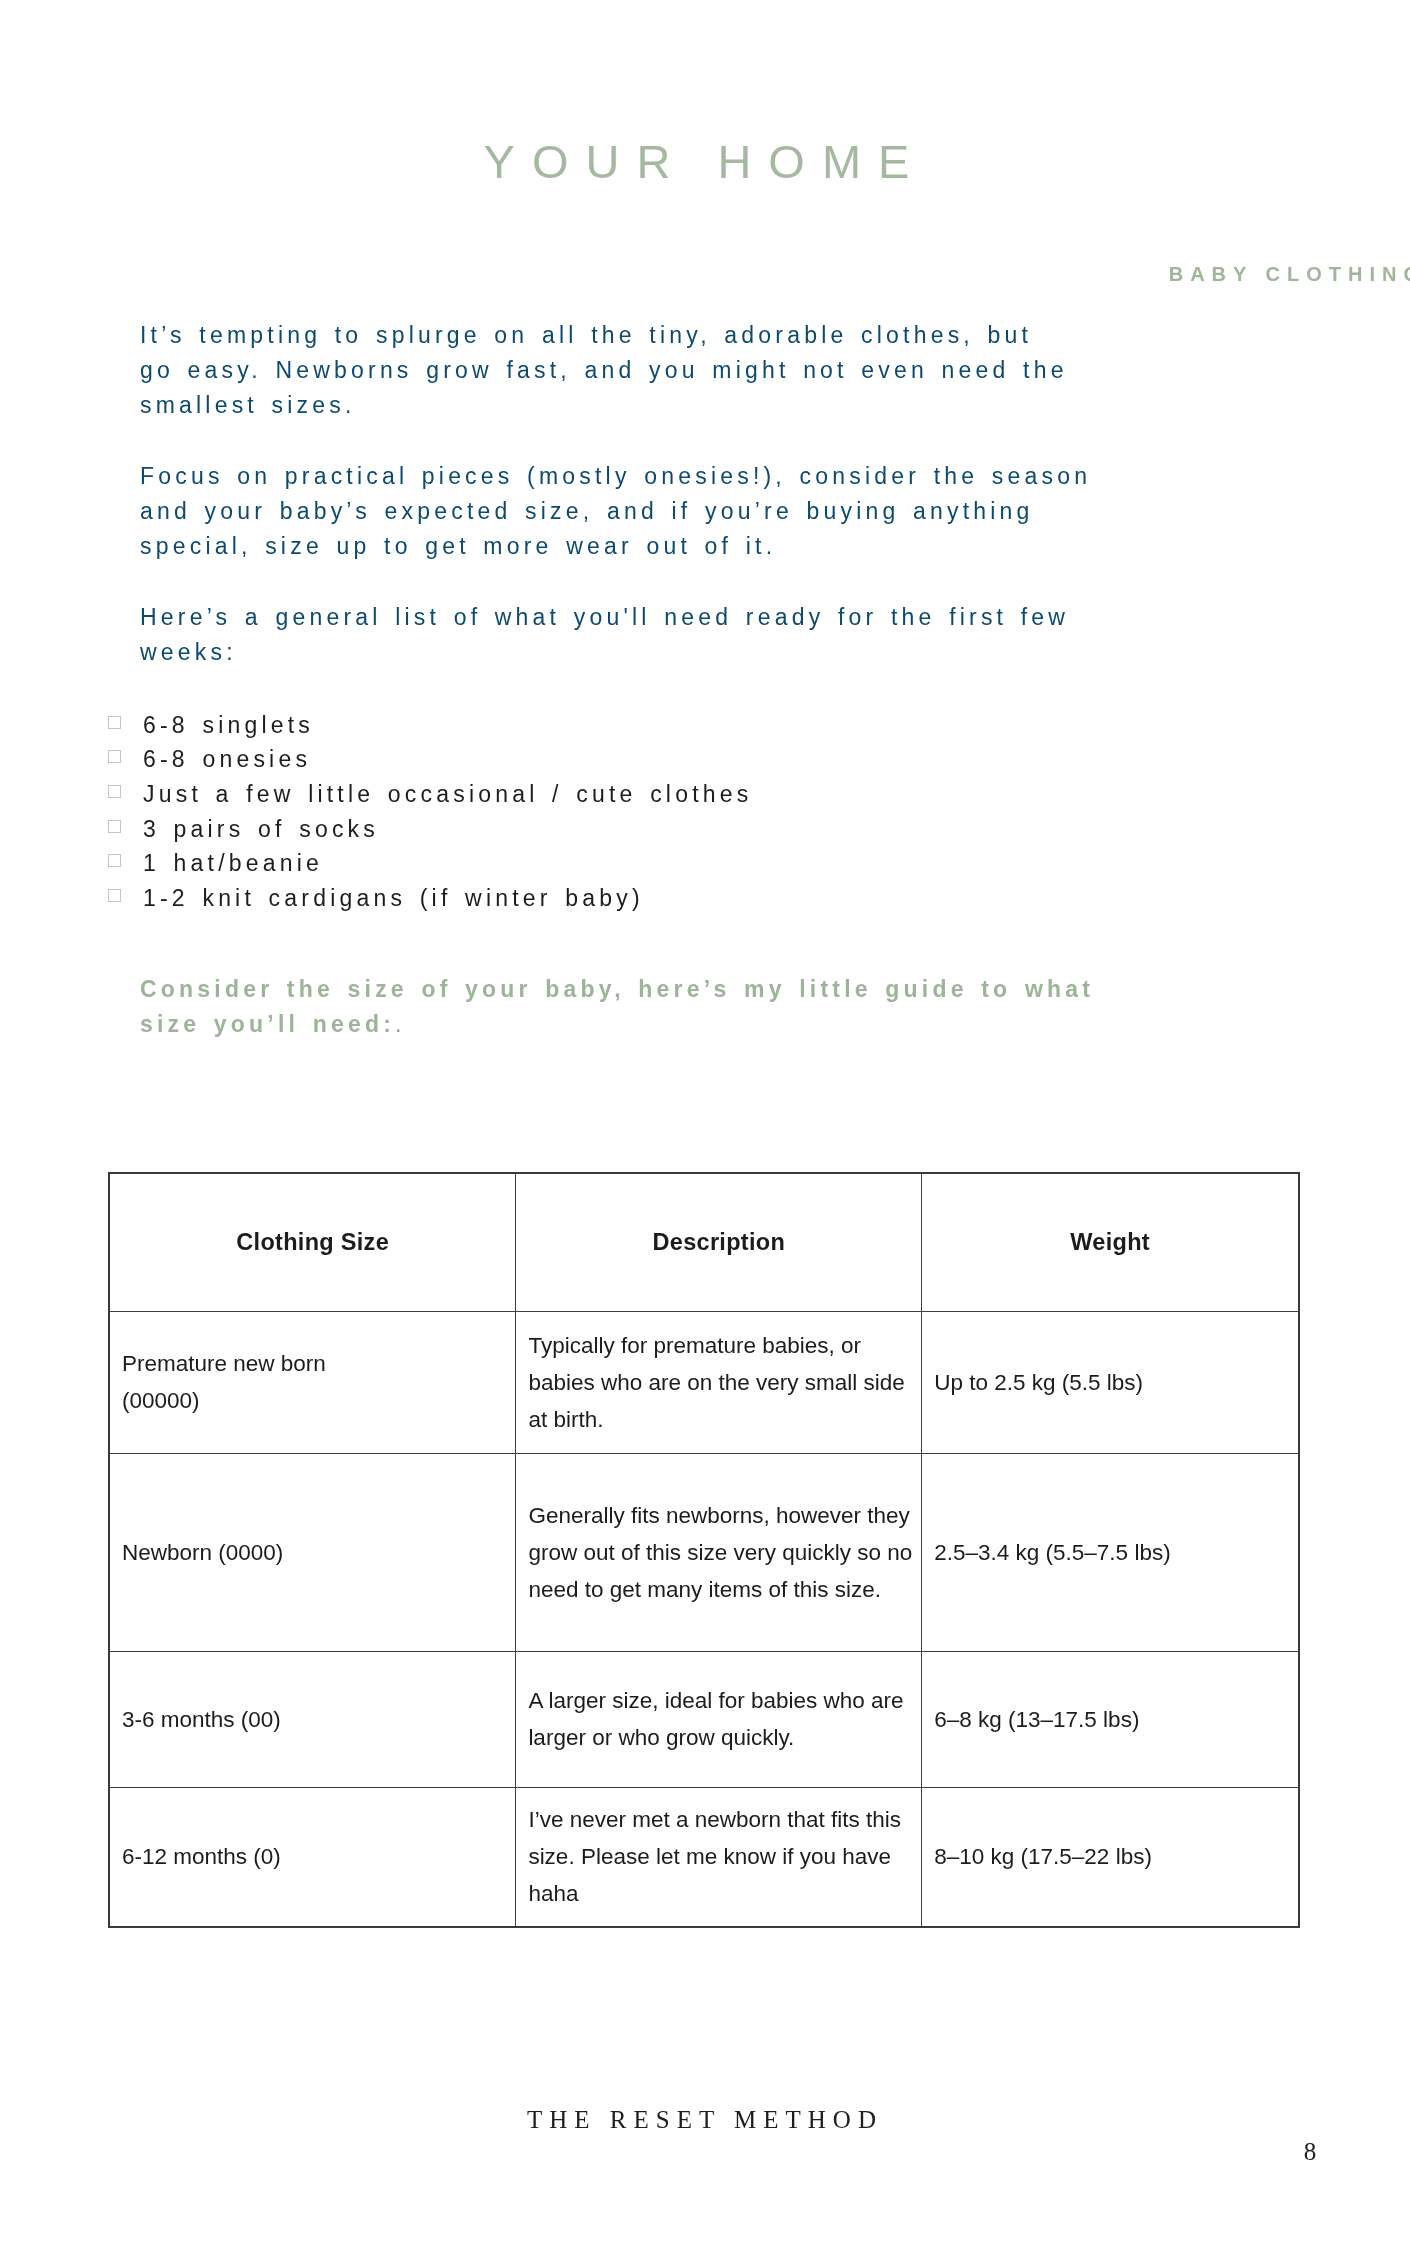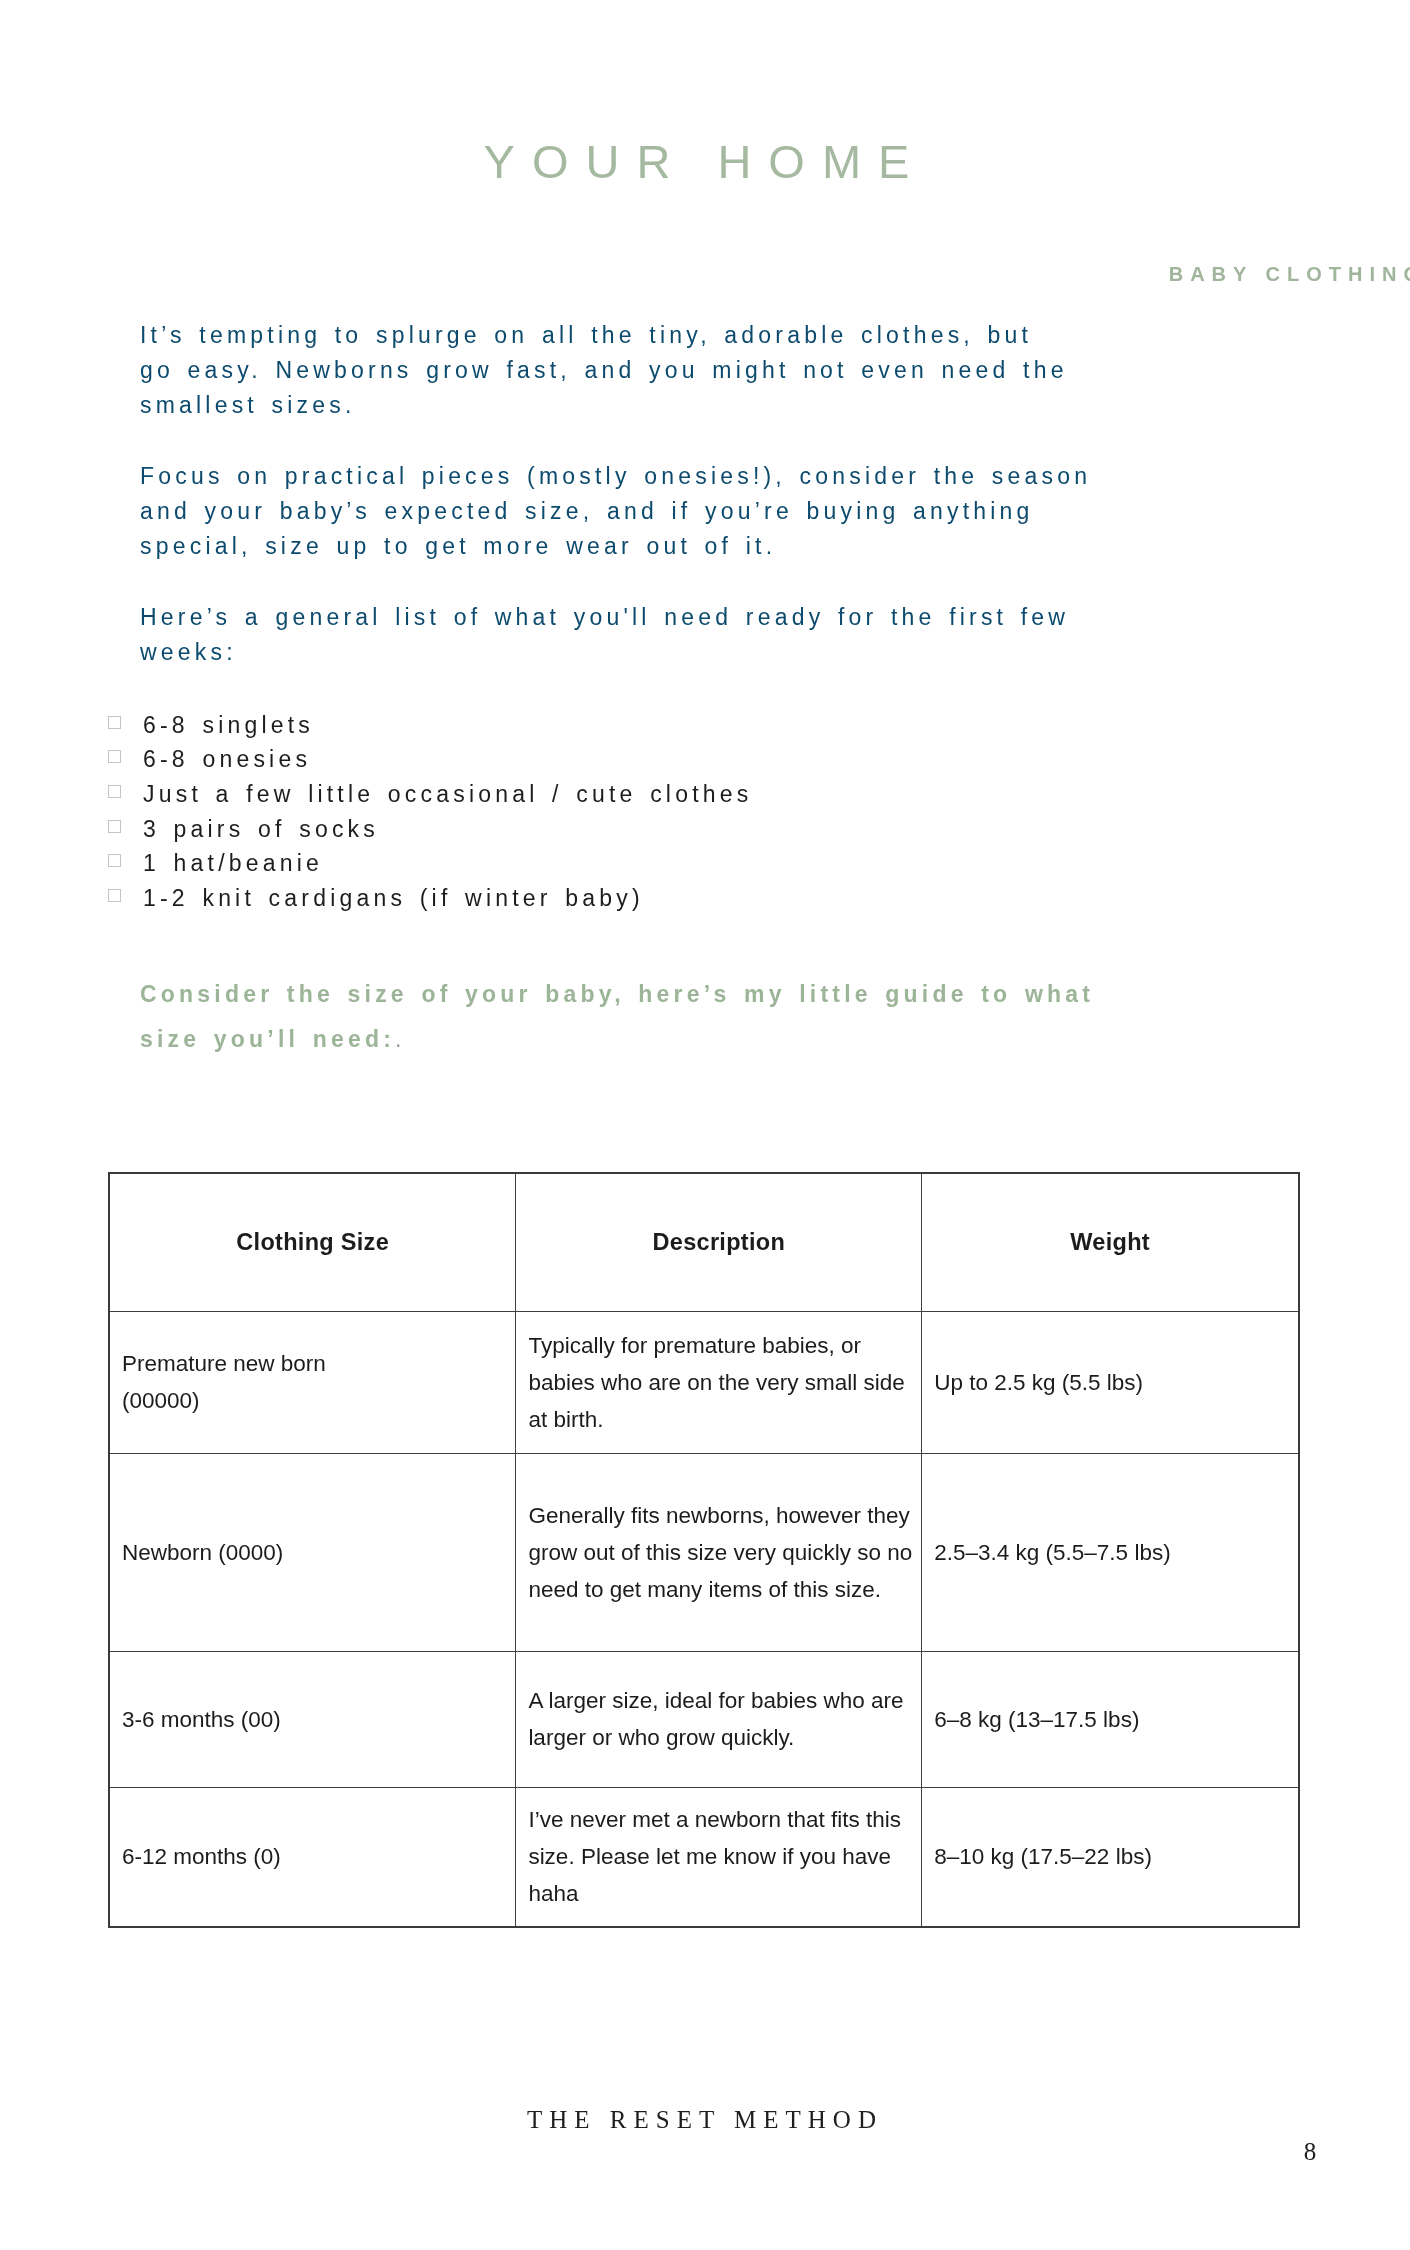--- a/index.html
+++ b/index.html
@@ -56,21 +56,21 @@
     border: 1px solid #c4c4c4;
     margin-right: 22px;
     position: relative; top: -3px;
     flex: 0 0 auto;
   }
 
   .callout {
     position: absolute; left: 140px; top: 972px; width: 1180px;
     margin: 0;
     font-size: 23px; font-weight: 700;
-    line-height: 45px;
+    line-height: 35px;
     letter-spacing: 4.2px; word-spacing: 3px;
     color: #9cb497;
   }
   .callout .main-text { white-space: pre-line; }
   .callout .trailing-period { color: #9a9a9a; font-weight: 400; }
 
   .size-table {
     position: absolute; left: 108px; top: 1172px;
     width: 1192px;
     border-collapse: collapse;

